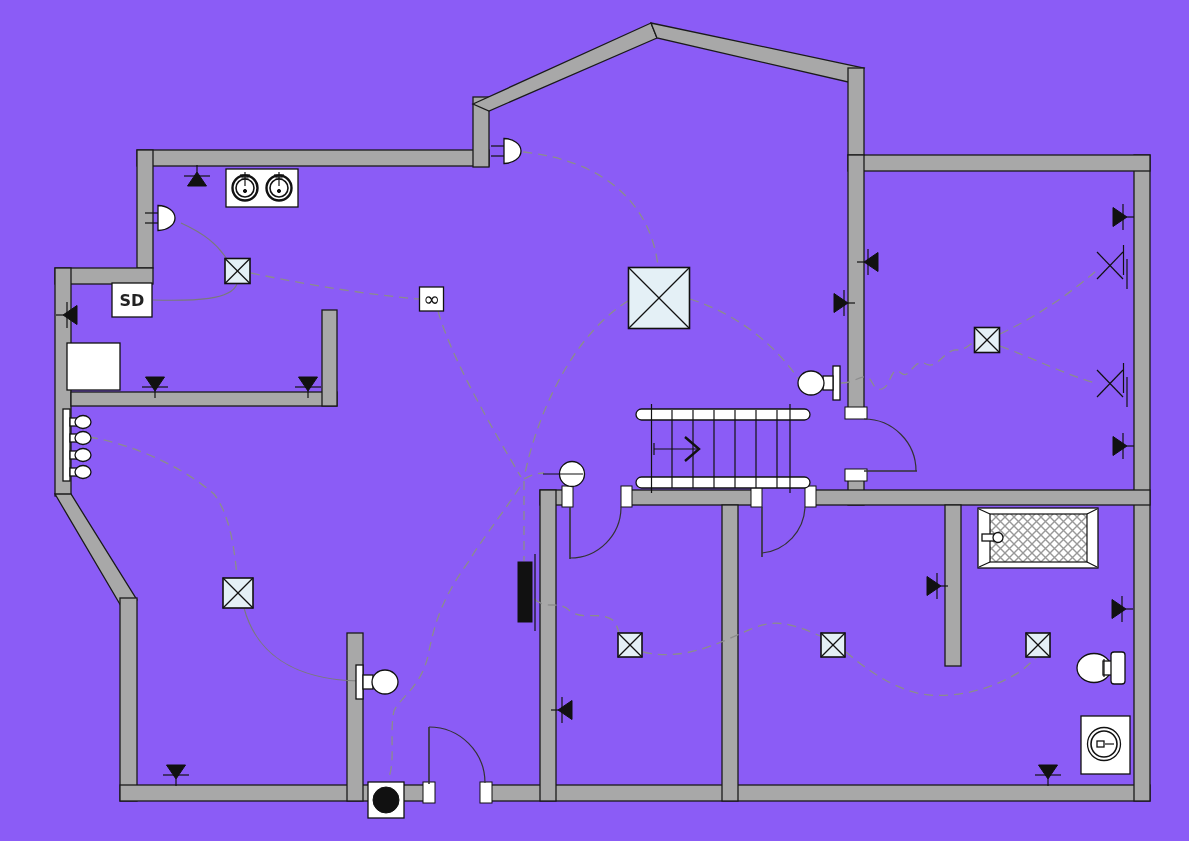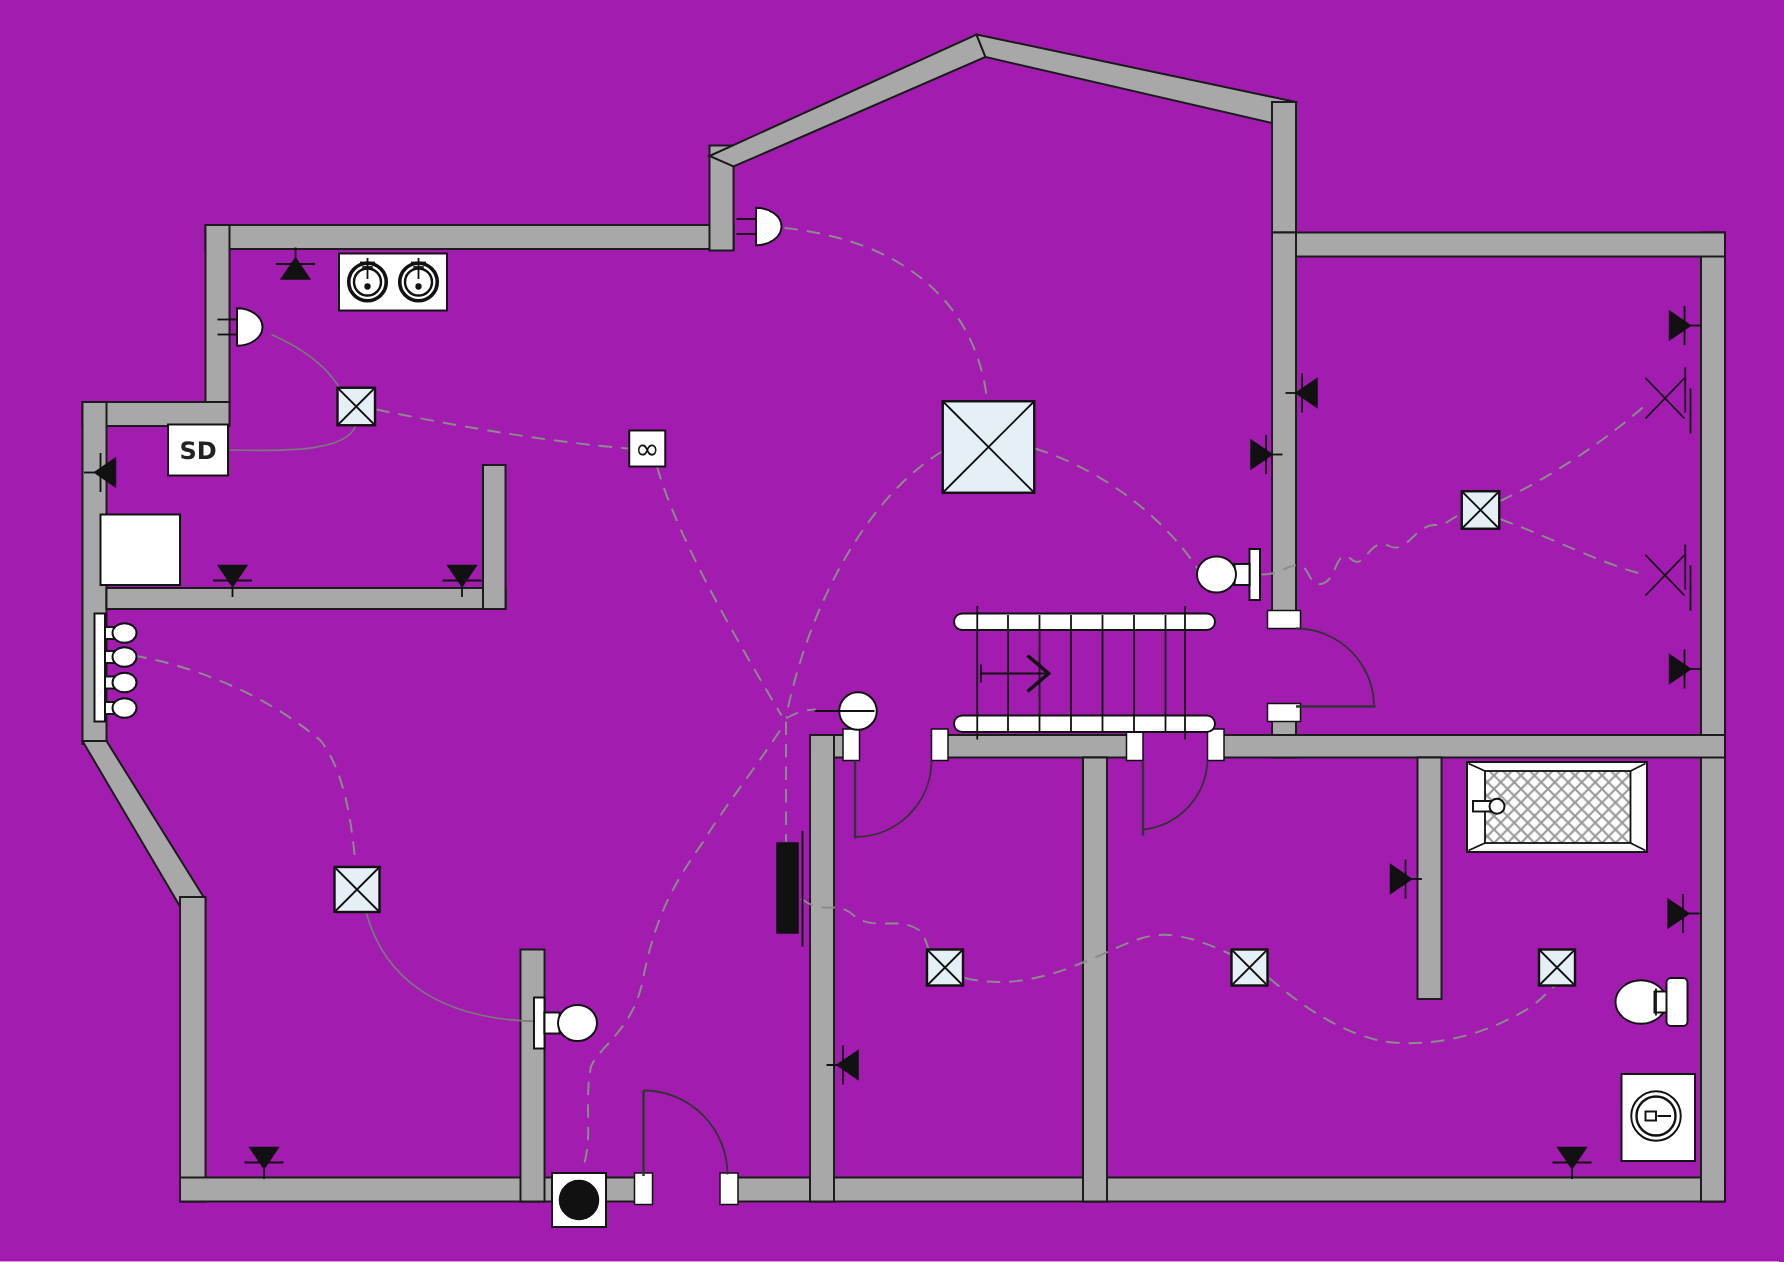--- a/index.html
+++ b/index.html
@@ -1,16 +1,16 @@
 <!DOCTYPE html>
 <html><head>
 <meta charset="utf-8">
 <style>
   html,body{margin:0;padding:0;background:#fff;}
-  .canvas{width:1189px;height:841px;background:#a21caf;position:relative;font-family:"DejaVu Sans",sans-serif;}
+  .canvas{width:1189px;height:841px;background:#8b5cf6;position:relative;font-family:"DejaVu Sans",sans-serif;}
   svg{display:block;}
   .wall{fill:#a8a8a8;stroke:#1a1a1a;stroke-width:1.3;}
   .jamb{fill:#ffffff;stroke:#111;stroke-width:1;}
   .arc{fill:none;stroke:#333;stroke-width:1.2;}
   .leaf{stroke:#333;stroke-width:1.6;}
   .rail{fill:#ffffff;stroke:#111;stroke-width:1.3;}
   .st{fill:none;stroke:#111;stroke-width:1.2;}
   .sta{fill:none;stroke:#111;stroke-width:2.4;}
   .wire-d{fill:none;stroke:#8c8c8c;stroke-width:1.3;stroke-dasharray:9 6;}
   .wire-s{fill:none;stroke:#7a7a7a;stroke-width:1.1;}

